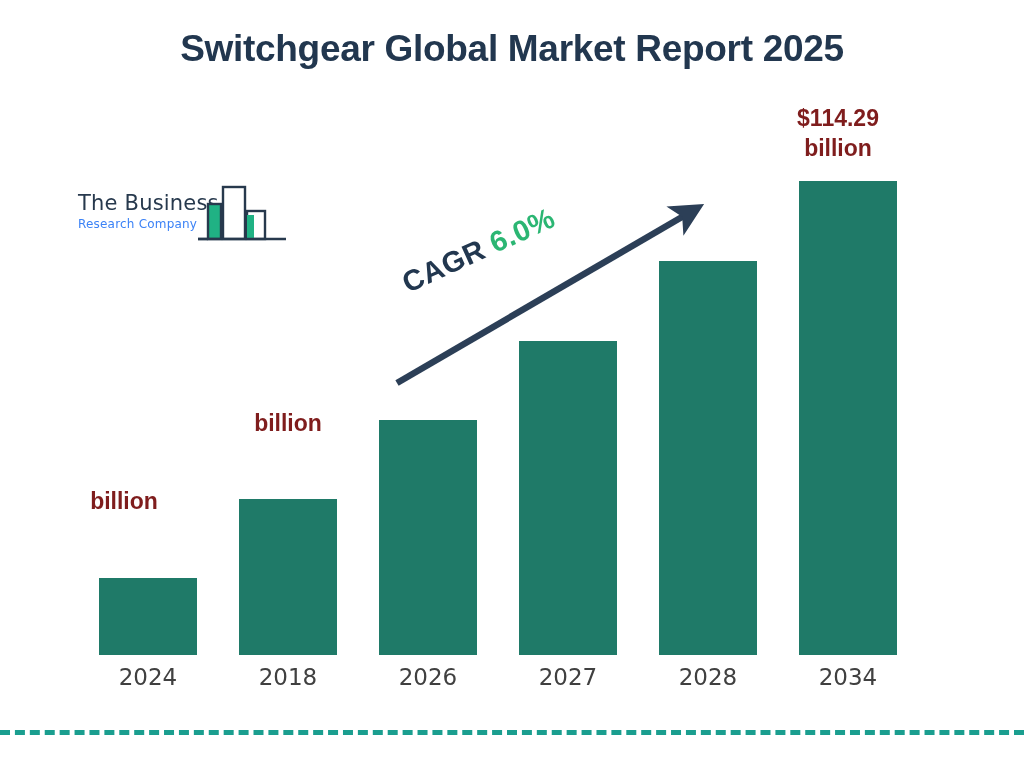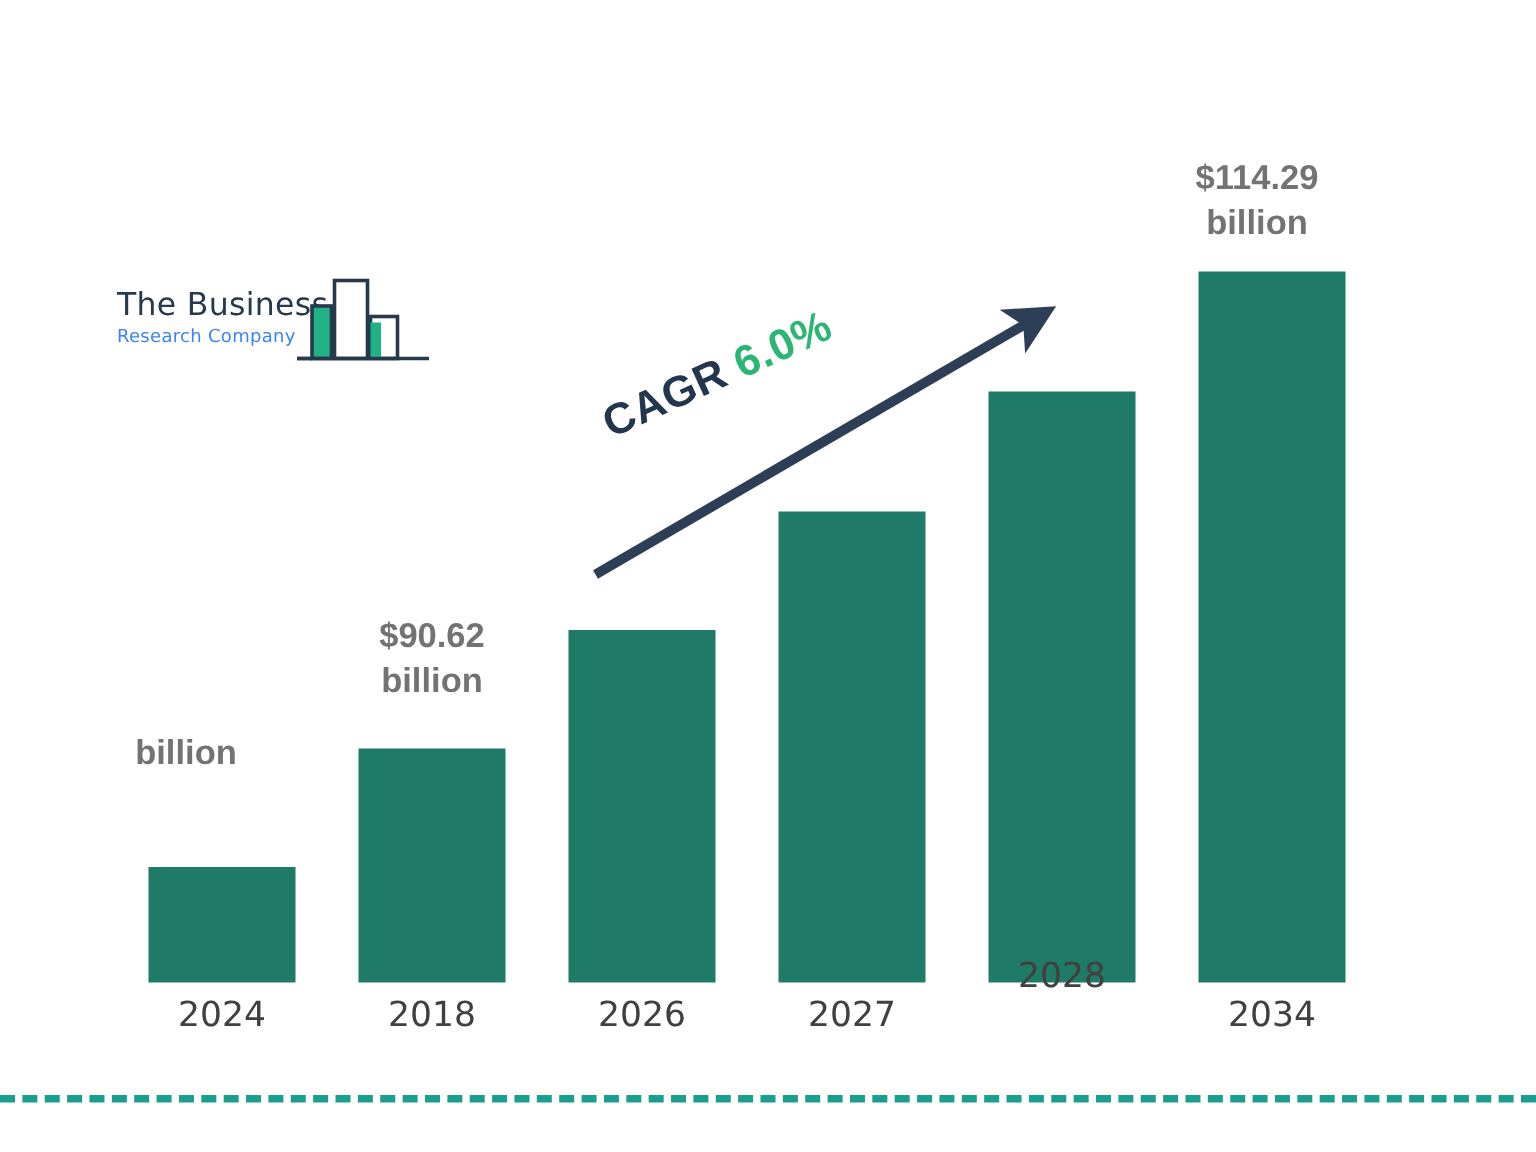--- a/index.html
+++ b/index.html
@@ -86,21 +86,21 @@
   .bar {
     position: absolute;
     background: #1f7a68;
   }
 
   .bar-label {
     position: absolute;
     text-align: center;
     font-size: 23px;
     font-weight: 700;
-    color: #737373;
+    color: #7f1d1d;
     line-height: 1.30;
     white-space: nowrap;
   }
 
   .x-tick {
     position: absolute;
     text-align: center;
     font-size: 23px;
     color: #404040;
     font-family: "DejaVu Sans", sans-serif;
@@ -156,20 +156,21 @@
     width: 1024px;
     height: 0;
     border-top: 5px dashed #1a9e8f;
   }
 </style>
 </head>
 <body>
 
 <div id="stage">
 
+  <div id="chart-title">Switchgear Global Market Report 2025</div>
 
   <div id="logo">
     <div id="logo-text-wrap">
       <div id="logo-line1">The Business</div>
       <div id="logo-line2">Research Company</div>
     </div>
     <svg id="logo-mark" width="92" height="62" viewBox="0 0 92 62">
 
       <rect x="27" y="2" width="22" height="52" fill="none" stroke="#27394d" stroke-width="2.4"></rect>
 
@@ -193,34 +194,33 @@
     <div class="bar" style="left:379px; top:420px; width:98px; height:235px;"></div>
     <div class="bar" style="left:519px; top:341px; width:98px; height:314px;"></div>
     <div class="bar" style="left:659px; top:261px; width:98px; height:394px;"></div>
     <div class="bar" style="left:799px; top:181px; width:98px; height:474px;"></div>
 
     <div class="bar-label" style="left:50px; top:487px; width:148px;">
       <div>billion</div>
     </div>
 
     <div class="bar-label" style="left:214px; top:409px; width:148px;">
-      <div>$90.62</div>
       <div>billion</div>
     </div>
 
     <div class="bar-label" style="left:754px; top:104px; width:168px;">
       <div>$114.29</div>
       <div>billion</div>
     </div>
 
     <div class="x-tick" style="left:99px; top:664px; width:98px;">2024</div>
     <div class="x-tick" style="left:239px; top:664px; width:98px;">2018</div>
     <div class="x-tick" style="left:379px; top:664px; width:98px;text-align:center;">2026</div>
     <div class="x-tick" style="left:519px; top:664px; width:98px;">2027</div>
-    <div class="x-tick" style="left:659px; top:638px; width:98px;">2028</div>
+    <div class="x-tick" style="left:659px; top:664px; width:98px;">2028</div>
     <div class="x-tick" style="left:799px; top:664px; width:98px;">2034</div>
 
     <div id="y-axis-label">Market Size (in USD billion)</div>
 
     <svg id="cagr-arrow-svg" viewBox="0 0 1024 768">
       <defs>
         <marker id="arrowhead" markerWidth="5.2" markerHeight="5.2" refX="3.4" refY="2.6" orient="auto">
           <path d="M0,0 L5.2,2.6 L0,5.2 L1.3,2.6 Z" fill="#2c3f57"></path>
         </marker>
       </defs>

